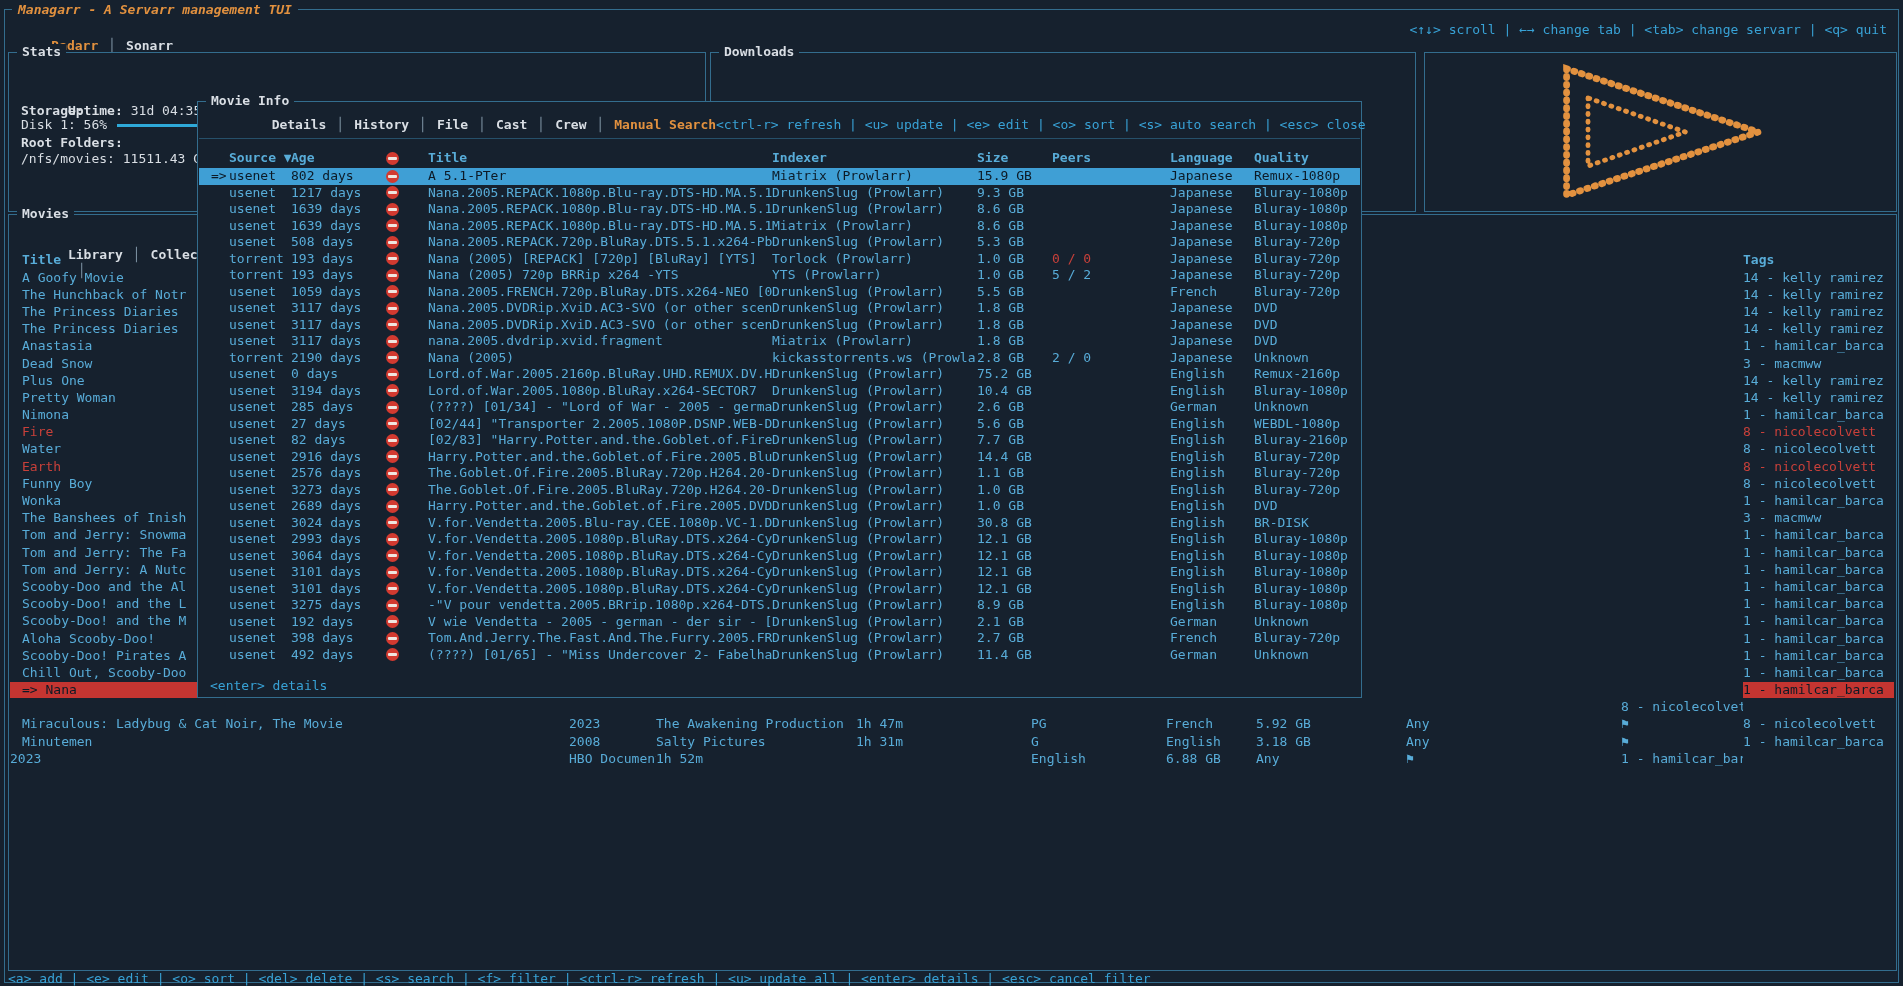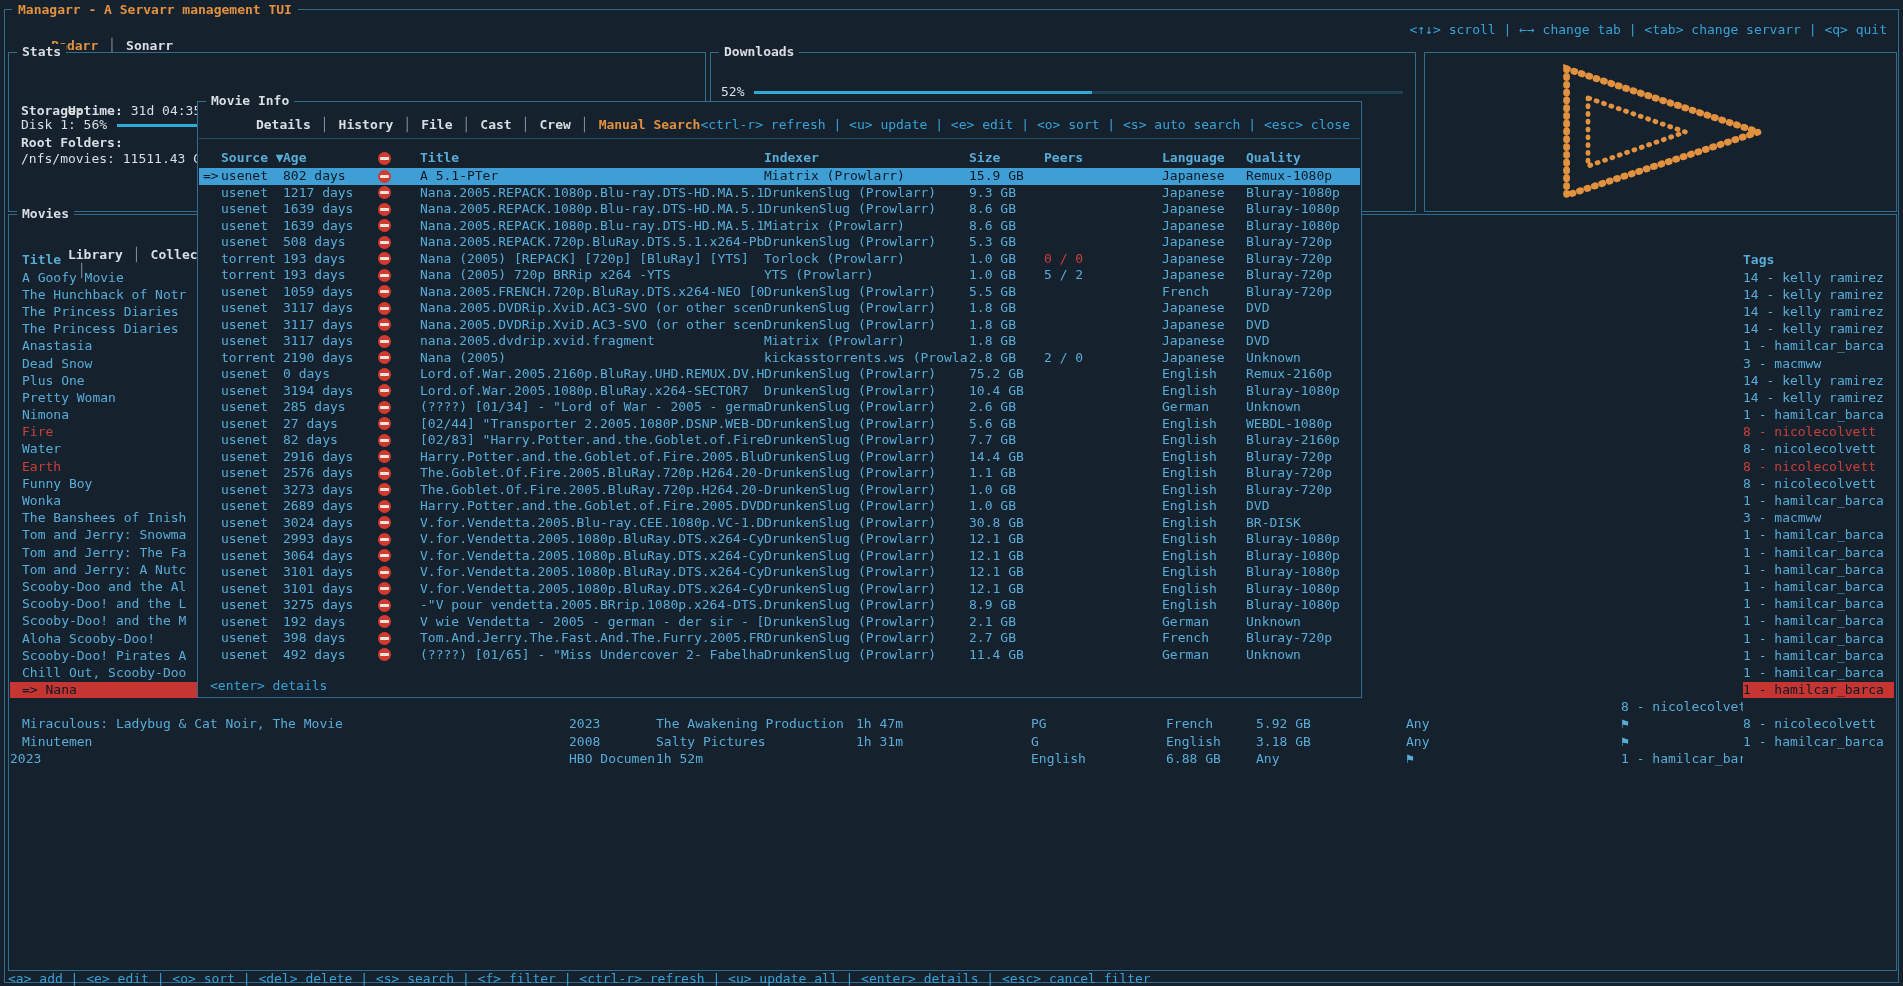--- a/index.html
+++ b/index.html
@@ -7,21 +7,21 @@
     --background:#16212e; --border:#336d8e; --dim-border:#26506a; --text:#d9dee4;
     --table-text:#58acd8; --keybind:#38a2d6; --accent:#e2913f; --danger:#c8403a;
     --selection-bg:#3f9fd5; --selection-fg:#0d1a26; --missing-selection-bg:#c53531;
     --gauge:#2ea9d8; --gauge-track:#1d3f54; --sep:#7d93a3;
   }
   html,body{background:#0d141d}
   .screen{position:relative;width:1903px;height:986px;background:var(--background);
     font-family:"DejaVu Sans Mono",monospace;font-size:13px;line-height:16px;color:var(--text);overflow:hidden}
   .frame{position:absolute;left:4px;right:4px;top:9px;bottom:3px;border:1px solid var(--border);pointer-events:none}
   .app-title{position:absolute;left:12px;top:2px;background:var(--background);padding:0 6px;
-    color:var(--accent);font-weight:bold;z-index:2;white-space:pre}
+    color:var(--accent);font-style:italic;font-weight:bold;z-index:2;white-space:pre}
   .servarr-tabs{position:absolute;left:20px;top:22px;white-space:pre}
   .stab{font-weight:bold;cursor:pointer}
   .stab + .stab::before{content:"│";color:var(--sep);font-weight:normal;margin:0 10px}
   .stab.sel{color:var(--accent)}
   .top-keys{position:absolute;right:16px;top:22px;color:var(--keybind);white-space:pre}
   .panel{position:absolute;border:1px solid var(--border);background:var(--background)}
   .ptitle{position:absolute;top:-9px;left:8px;background:var(--background);padding:0 5px;font-weight:bold;color:var(--text);line-height:15px}
   
   .stats{left:8px;top:52px;width:698px;height:160px}
   .sline{position:absolute;left:12px;right:10px;white-space:pre;overflow:hidden}
@@ -48,27 +48,27 @@
   .cell{white-space:pre;overflow:hidden;color:var(--table-text)}
   .mvgrid{display:grid;grid-template-columns:559px 87px 200px 175px 135px 90px 150px 215px 122px 1fr;align-items:center}
   .c-title{padding-left:12px}
   .mv-header{position:absolute;left:1px;right:2px;top:36px;height:17px}
   .mv-rows{position:absolute;left:1px;right:2px;top:54px}
   .mvrow{height:17.2px}
   .mvrow.missing .c-title,.mvrow.missing .c-tags{color:var(--danger)}
   .mvrow.sel-missing .c-title,.mvrow.sel-missing .c-tags{background:var(--missing-selection-bg);color:var(--selection-fg)}
   
   .modal{left:197px;top:101px;width:1165px;height:597px;z-index:20}
-  .mi-tabbar{position:absolute;left:1px;right:1px;top:10px;height:27px;display:flex;justify-content:flex-end;
+  .mi-tabbar{position:absolute;left:1px;right:1px;top:10px;height:27px;display:flex;justify-content:flex-start;
     align-items:center;padding:0 10px;border-bottom:1px solid var(--dim-border);white-space:pre}
   .mitab{font-weight:bold}
   .mitab + .mitab::before{content:"│";color:var(--sep);font-weight:normal;margin:0 10px}
   .mitab.sel{color:var(--accent)}
   .mi-keys{color:var(--keybind);white-space:pre}
-  .migrid{display:grid;grid-template-columns:18px 62px 95px 42px 344px 205px 75px 118px 84px 1fr;align-items:center;padding-left:4px}
+  .migrid{display:grid;grid-template-columns:18px 62px 95px 42px 344px 205px 75px 118px 84px 1fr;align-items:center;padding-left:12px}
   .mi-header{position:absolute;left:1px;right:1px;top:47px;height:18px}
   .mi-rows{position:absolute;left:1px;right:1px;top:66px}
   .mirow{height:16.5px}
   .mirow.selected{background:var(--selection-bg)}
   .mirow.selected .cell{color:var(--selection-fg)}
   .mirow.peers-danger .c-peers{color:var(--danger)}
   .mi-footer{position:absolute;left:12px;top:576px;color:var(--keybind);white-space:pre}
   .no-icon{display:inline-block;width:13px;height:13px;border-radius:50%;background:#d23a30;position:relative;top:2px}
   .no-icon::after{content:"";position:absolute;left:2px;right:2px;top:5px;height:3px;background:#efe6e0;border-radius:1px}
   .bottom-keys{position:absolute;left:8px;top:971px;color:var(--keybind);z-index:5;white-space:pre}
@@ -94,26 +94,20 @@
     <div class="sline sl4">
       <span>Disk 1: 56%</span>
       <div class="track"><div class="fill" style="width: 56%;"></div></div>
     </div>
     <div class="sline sl5 slabel">Root Folders:</div>
     <div class="sline sl6">/nfs/movies: 11511.43 GB</div>
   </div>
 
   <div class="panel downloads">
     <span class="ptitle">Downloads</span>
-    <div class="dl-gauge">
-      <span>52%</span>
-      <div class="track">
-          <div class="fill" style="width: 52%;"></div>
-        </div>
-    </div>
   </div>
 
   <div class="panel logo-panel">
     <svg viewBox="0 0 230 150" width="226" height="146">
       <polygon points="18,10 18,140 215,75" fill="none" stroke="#e2913f" stroke-width="7" stroke-dasharray="1 7" stroke-linecap="round"></polygon>
       <polygon points="40,40 40,110 140,75" fill="none" stroke="#e2913f" stroke-width="5" stroke-dasharray="1 7" stroke-linecap="round"></polygon>
     </svg>
   </div>
 
   <div class="panel movies">

